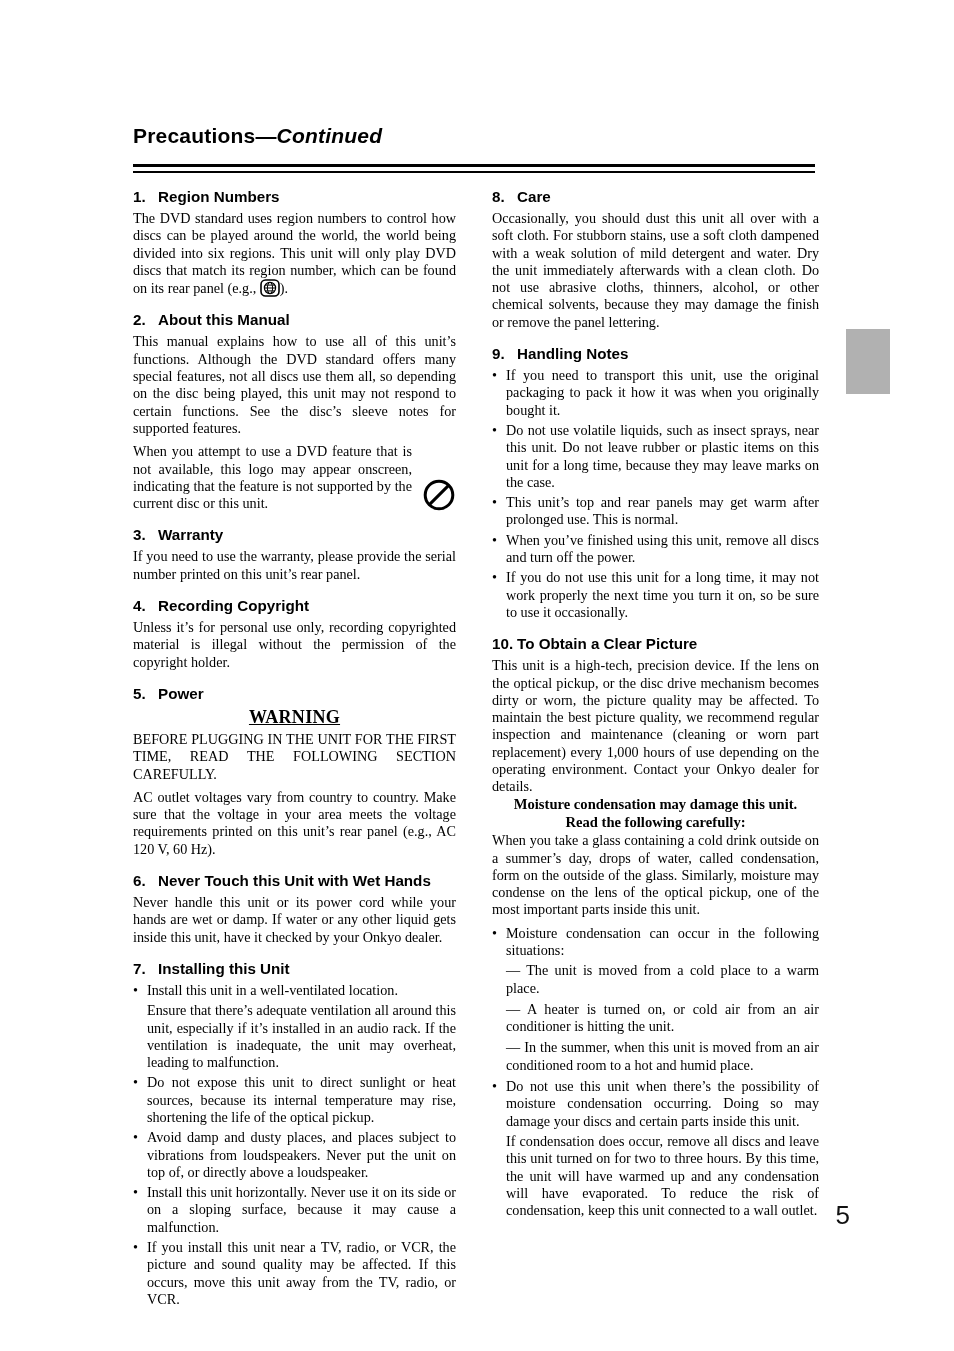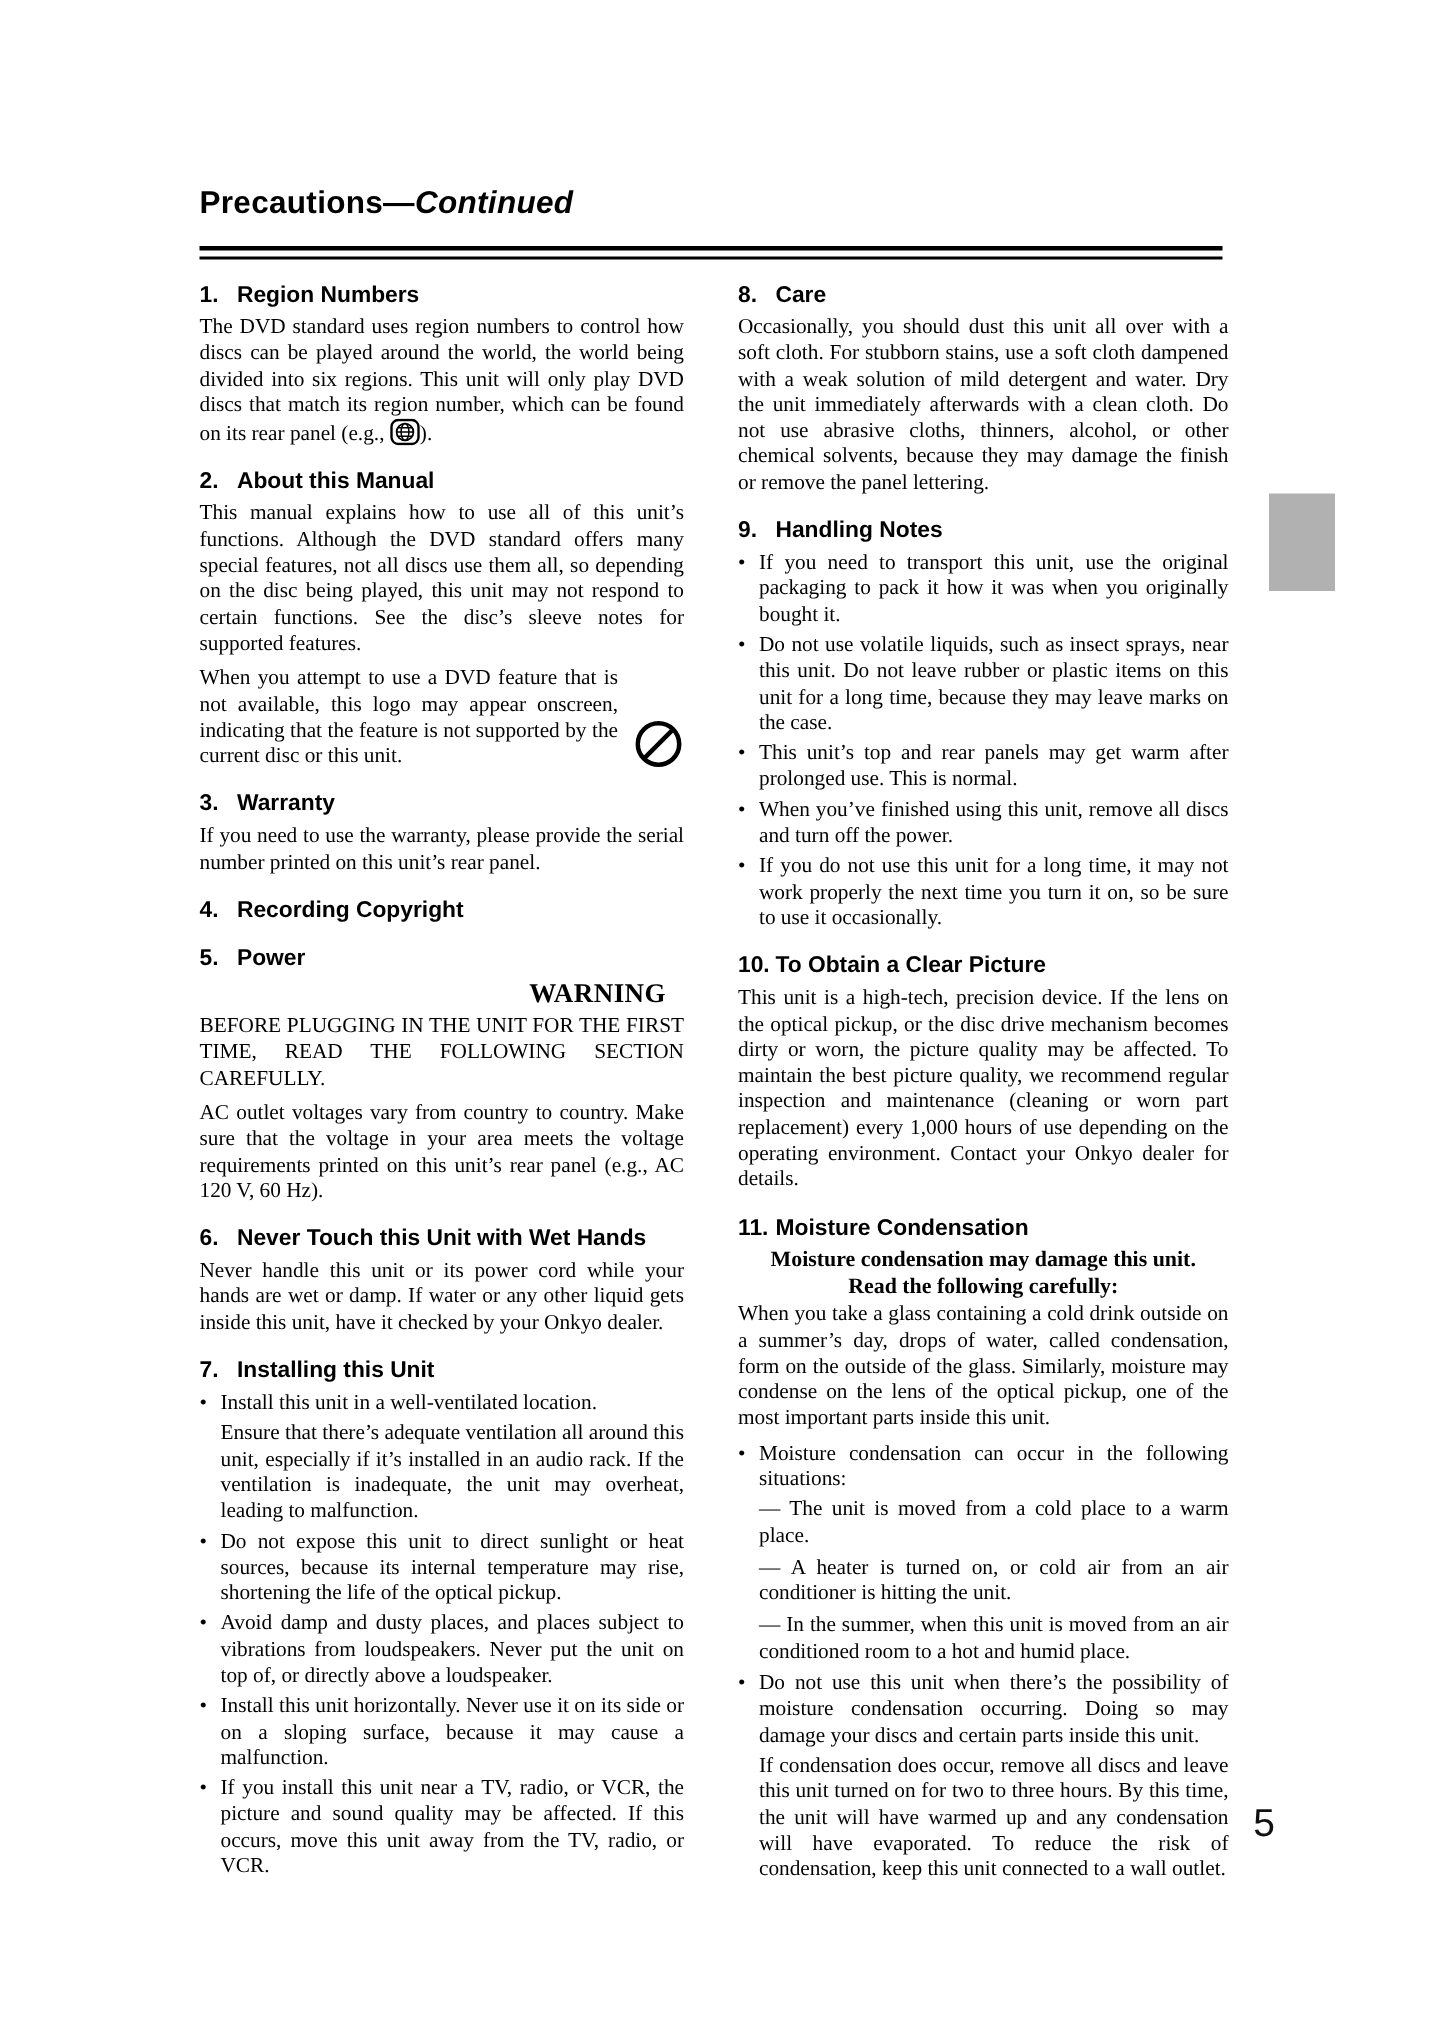--- a/index.html
+++ b/index.html
@@ -13,21 +13,21 @@
   .col.left{left:133px;width:323px;}
   .col.right{left:492px;width:327px;}
 
   .sec-h{display:flex;font:bold 15.2px/19px "Liberation Sans",sans-serif;margin:13px 0 4px;text-align:left;white-space:nowrap;}
   .sec:first-child .sec-h{margin-top:0;}
   .sec-h .num{width:25px;flex:none;}
 
   .para{margin:0 0 6px;}
   .sec > .para:last-child{margin-bottom:0;}
 
-  .warning-t{font:bold 18px/21px "Liberation Serif",serif;text-align:right;margin:1px 12px 3px;letter-spacing:.3px;}
+  .warning-t{font:bold 18px/21px "Liberation Serif",serif;text-align:center;margin:1px 0 3px;letter-spacing:.3px;text-decoration:underline;}
   .boldline{font-weight:bold;text-align:center;margin:0 0 1px;font-size:14.6px;}
 
   .bullet{display:flex;margin:0 0 3px;}
   .bullet .bchar{width:14px;flex:none;}
   .bullet .btext{flex:1;text-align:justify;}
   .dash{margin:0 0 4px 14px;}
   .contb{margin:0 0 3px 14px;}
 
   .logo-row{display:flex;align-items:flex-end;margin:0 0 6px;}
   .logo-row .para{flex:1;margin:0;}
@@ -79,20 +79,21 @@
           <span class="num">3.</span>
           <span class="htext">Warranty</span>
         </div>
         <div class="para">If you need to use the warranty, please provide the serial number printed on this unit’s rear panel.</div>
       </div>
       <div class="sec">
         <div class="sec-h">
           <span class="num">4.</span>
           <span class="htext">Recording Copyright</span>
         </div>
+        <div class="para">Unless it’s for personal use only, recording copyrighted material is illegal without the permission of the copyright holder.</div>
       </div>
       <div class="sec">
         <div class="sec-h">
           <span class="num">5.</span>
           <span class="htext">Power</span>
         </div>
         <div class="warning-t">WARNING</div>
         <div class="para">BEFORE PLUGGING IN THE UNIT FOR THE FIRST TIME, READ THE FOLLOWING SECTION CAREFULLY.</div>
         <div class="para">AC outlet voltages vary from country to country. Make sure that the voltage in your area meets the voltage requirements printed on this unit’s rear panel (e.g., AC 120 V, 60 Hz).</div>
       </div>
@@ -166,24 +167,20 @@
         </div>
       </div>
       <div class="sec">
         <div class="sec-h">
           <span class="num">10.</span>
           <span class="htext">To Obtain a Clear Picture</span>
         </div>
         <div class="para">This unit is a high-tech, precision device. If the lens on the optical pickup, or the disc drive mechanism becomes dirty or worn, the picture quality may be affected. To maintain the best picture quality, we recommend regular inspection and maintenance (cleaning or worn part replacement) every 1,000 hours of use depending on the operating environment. Contact your Onkyo dealer for details.</div>
       </div>
       <div class="sec">
-        <div class="sec-h">
-          <span class="num">11.</span>
-          <span class="htext">Moisture Condensation</span>
-        </div>
         <div class="boldline">Moisture condensation may damage this unit.</div>
         <div class="boldline">Read the following carefully:</div>
         <div class="para">When you take a glass containing a cold drink outside on a summer’s day, drops of water, called condensation, form on the outside of the glass. Similarly, moisture may condense on the lens of the optical pickup, one of the most important parts inside this unit.</div>
         <div class="bullet">
           <span class="bchar">•</span>
           <span class="btext">Moisture condensation can occur in the following situations:</span>
         </div>
         <div class="dash">— The unit is moved from a cold place to a warm place.</div>
         <div class="dash">— A heater is turned on, or cold air from an air conditioner is hitting the unit.</div>
         <div class="dash">— In the summer, when this unit is moved from an air conditioned room to a hot and humid place.</div>

